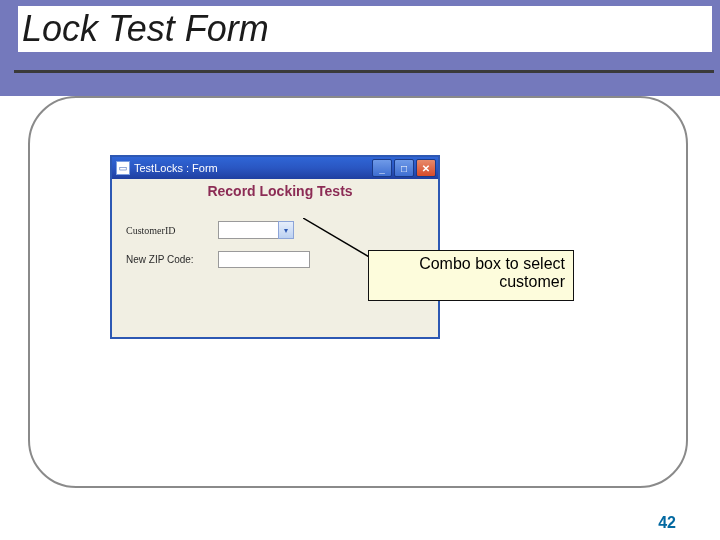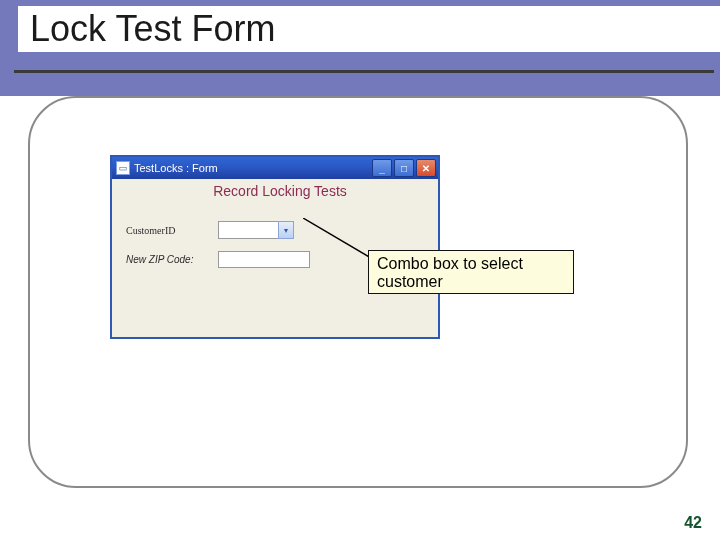--- a/index.html
+++ b/index.html
@@ -22,23 +22,24 @@
     background: #7479bc;
   }
 
   .slide-title {
     position: absolute;
     left: 18px;
     top: 6px;
     font-size: 36px;
     color: #1b1b1b;
     background: #ffffff;
-    padding: 2px 0 2px 12px;
+    padding: 2px 0 2px 4px;
     width: 690px;
     font-weight: 400;
+    font-style: italic;
   }
 
   .title-underline {
     position: absolute;
     left: 14px;
     top: 70px;
     width: 700px;
     height: 3px;
     background: #3a3a3a;
   }
@@ -120,40 +121,39 @@
     height: calc(100% - 22px);
   }
 
   .form-heading {
     position: absolute;
     top: 4px;
     left: 0;
     right: 0;
     text-align: center;
     color: #8c2c55;
-    font-weight: normal;
+    font-weight: bold;
     font-size: 14px;
     margin-left: 10px;
   }
 
   .lbl1 {
     position: absolute;
     left: 14px;
     top: 46px;
     font-size: 10px;
     color: #2b2b2b;
     font-family: Liberation Serif, serif;
   }
   .lbl2 {
     position: absolute;
     left: 14px;
     top: 75px;
     font-size: 10px;
     color: #2b2b2b;
-    font-style: italic;
   }
 
   .combo {
     position: absolute;
     left: 106px;
     top: 42px;
     width: 76px;
     height: 18px;
     display: flex;
   }
@@ -202,46 +202,47 @@
     color: #2b2b2b;
     cursor: default;
   }
 
   
   .callout {
     position: absolute;
     left: 368px;
     top: 250px;
     width: 206px;
-    height: 44px;
+    height: 51px;
     background: #fdfcdc;
     border: 1.5px solid #111111;
     box-sizing: border-box;
     padding: 4px 8px;
     font-size: 16px;
     line-height: 18px;
     color: #000000;
+    text-align: right;
   }
 
   .callout-line {
     position: absolute;
     left: 303px;
     top: 218px;
     width: 86px;
     height: 42px;
     pointer-events: none;
   }
 
   .page-number {
     position: absolute;
-    right: 18px;
+    right: 44px;
     bottom: 8px;
     font-size: 16px;
     font-weight: bold;
-    color: #14532d;
+    color: #0369a1;
   }
 </style>
 </head>
 <body>
 
 <div class="banner"></div>
 
 <div class="slide-title">Lock Test Form</div>
 <div class="title-underline"></div>
 

